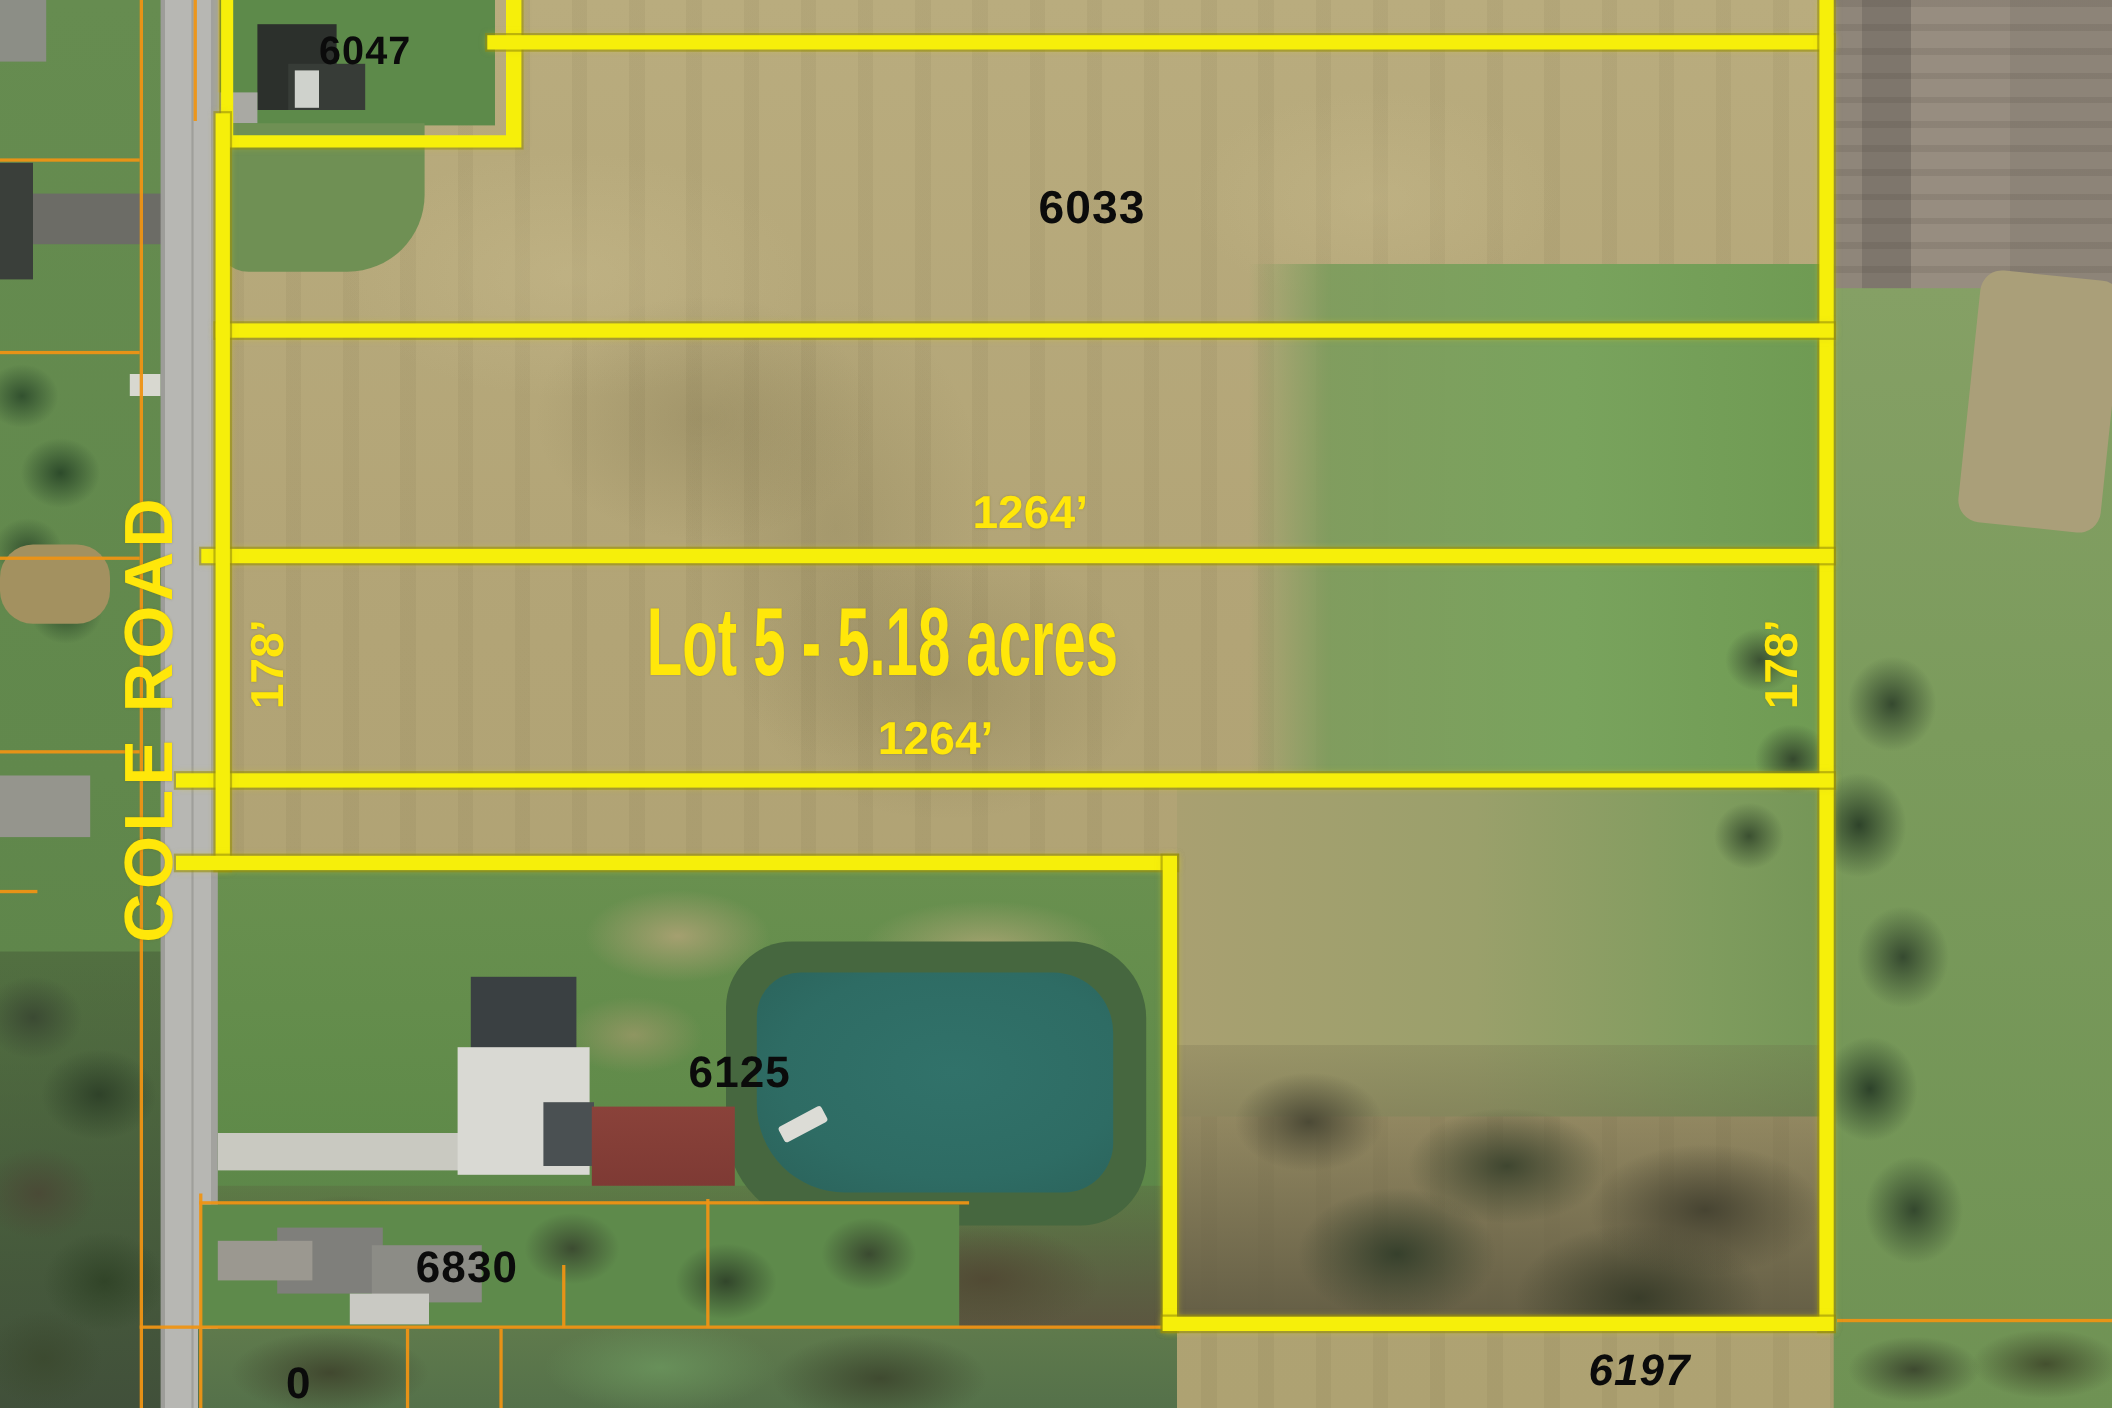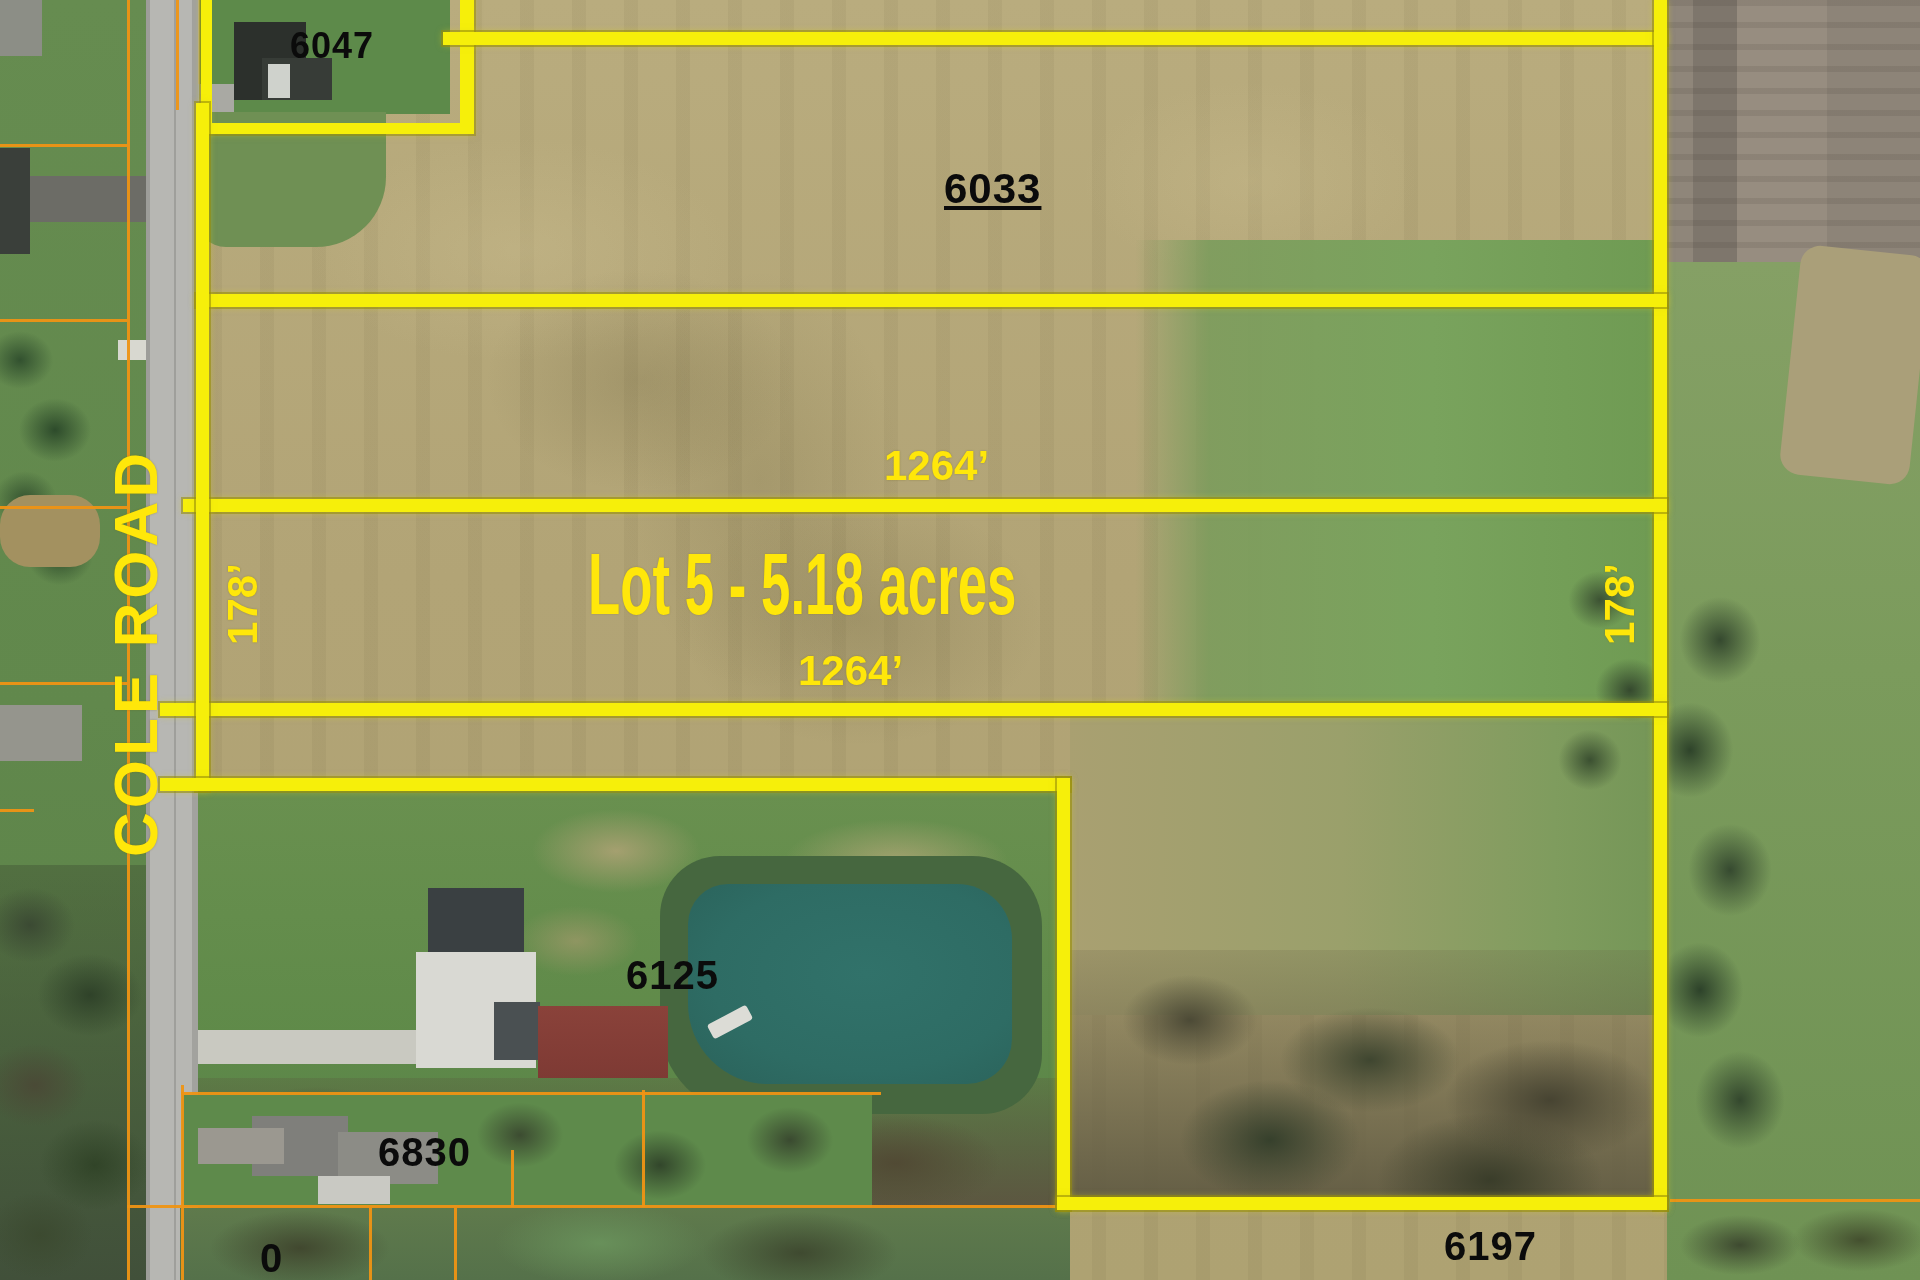--- a/index.html
+++ b/index.html
@@ -173,24 +173,24 @@
   <div class="abs yline" style="left:1654px;top:0;width:13px;height:1210px;"></div>
   <div class="abs yline" style="left:196px;top:294px;width:1471px;height:13px;"></div>
   <div class="abs yline" style="left:183px;top:499px;width:1484px;height:13px;"></div>
   <div class="abs yline" style="left:160px;top:703px;width:1507px;height:13px;"></div>
   <div class="abs yline" style="left:196px;top:103px;width:13px;height:688px;"></div>
   <div class="abs yline" style="left:160px;top:778px;width:910px;height:13px;"></div>
   <div class="abs yline" style="left:1057px;top:778px;width:13px;height:432px;"></div>
   <div class="abs yline" style="left:1057px;top:1197px;width:610px;height:13px;"></div>
 
   <div class="abs blabel" style="left:290px;top:28px;font-size:36px;">6047</div>
-  <div class="abs blabel" style="left:944px;top:168px;font-size:42px;text-decoration:underline;">6033</div>
+  <div class="abs blabel" style="left:944px;top:168px;font-size:42px;">6033</div>
   <div class="abs blabel" style="left:626px;top:955px;font-size:40px;">6125</div>
   <div class="abs blabel" style="left:378px;top:1132px;font-size:40px;">6830</div>
-  <div class="abs blabel" style="left:1444px;top:1226px;font-size:40px;">6197</div>
+  <div class="abs blabel" style="left:1444px;top:1226px;font-size:40px;font-style:italic;">6197</div>
   <div class="abs blabel" style="left:260px;top:1238px;font-size:40px;">0</div>
 
   <div class="abs ylabel" style="left:588px;top:540px;font-size:88px;transform:scaleX(.6);transform-origin:0 0;">Lot 5 - 5.18 acres</div>
 
   <div class="abs ylabel dim" style="left:884px;top:445px;">1264’</div>
   <div class="abs ylabel dim" style="left:798px;top:650px;">1264’</div>
 
   <div class="abs ylabel dim rot" style="left:186px;top:582px;width:114px;height:44px;line-height:44px;">178’</div>
   <div class="abs ylabel dim rot" style="left:1563px;top:582px;width:114px;height:44px;line-height:44px;">178’</div>
 

